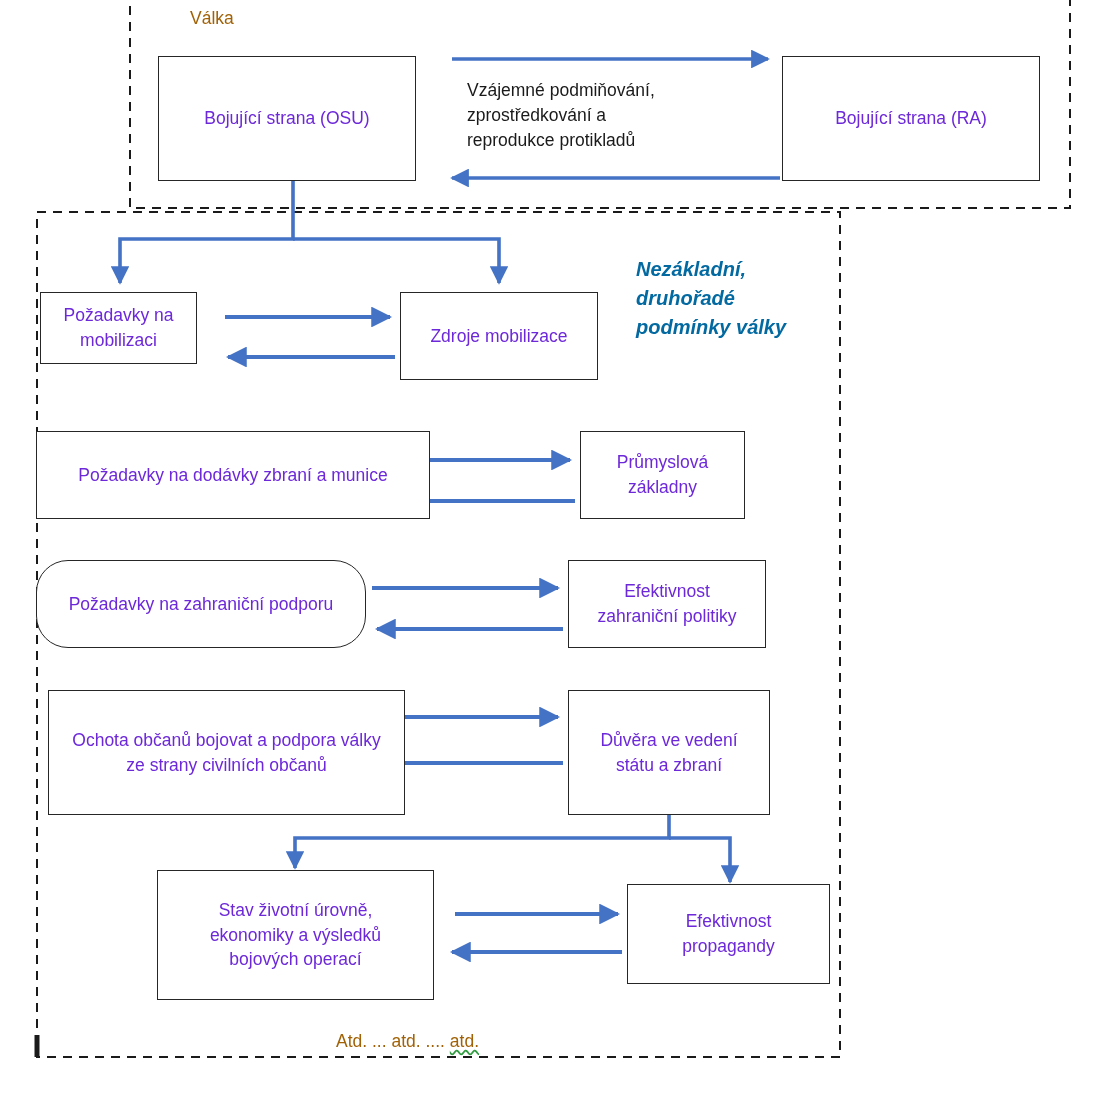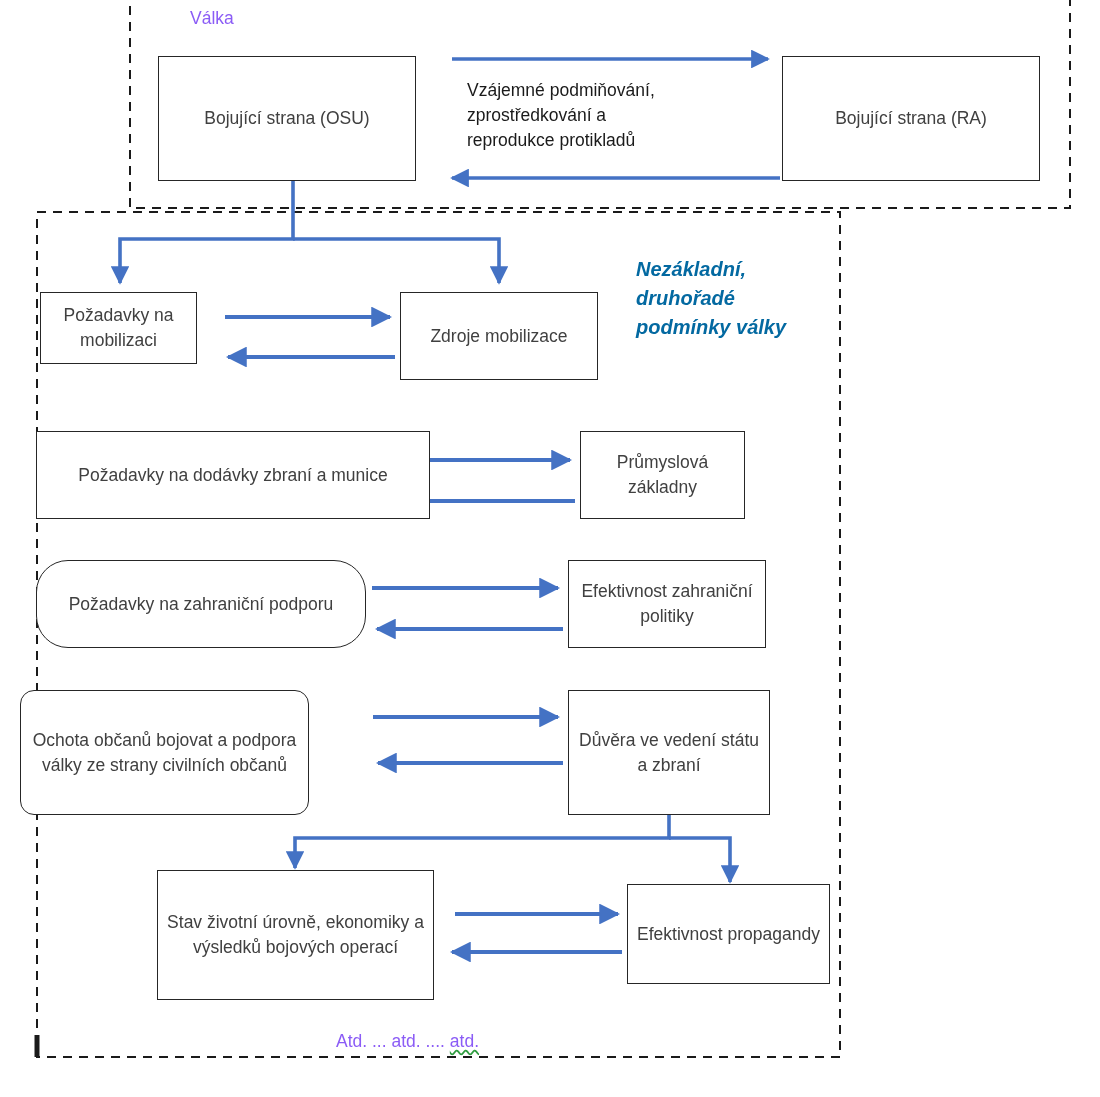--- a/index.html
+++ b/index.html
@@ -26,28 +26,28 @@
   }
   .node {
     position: absolute;
     box-sizing: border-box;
     border: 1.6px solid #262626;
     background: #ffffff;
     display: flex;
     align-items: center;
     justify-content: center;
     text-align: center;
-    color: #404040;
+    color: #6d28d9;
     font-size: 17.5px;
     line-height: 1.42;
-    padding: 2px 6px;
+    padding: 2px 18px;
   }
   .free-label {
     position: absolute;
-    color: #8b5cf6;
+    color: #a16207;
     font-size: 17.5px;
     line-height: 1.42;
     white-space: pre-line;
   }
   .emph-label {
     position: absolute;
     color: #0369a1;
     font-size: 20px;
     line-height: 1.45;
     font-weight: bold;
@@ -141,21 +141,21 @@
 
   <div class="node" style="left:580px; top:431px; width:165px; height:88px;">Průmyslová
 základny</div>
 
   <div class="node" style="left:36px; top:560px; width:330px; height:88px;border-radius:32px;">Požadavky na zahraniční
 podporu</div>
 
   <div class="node" style="left:568px; top:560px; width:198px; height:88px;">Efektivnost
 zahraniční politiky</div>
 
-  <div class="node" style="left:20px; top:690px; width:289px; height:125px;border-radius:14px;">Ochota občanů bojovat a
+  <div class="node" style="left:48px; top:690px; width:357px; height:125px;">Ochota občanů bojovat a
 podpora války ze strany
 civilních občanů</div>
 
   <div class="node" style="left:568px; top:690px; width:202px; height:125px;">Důvěra ve vedení
 státu a zbraní</div>
 
   <div class="node" style="left:157px; top:870px; width:277px; height:130px;">Stav životní úrovně,
 ekonomiky a výsledků
 bojových operací</div>
 

